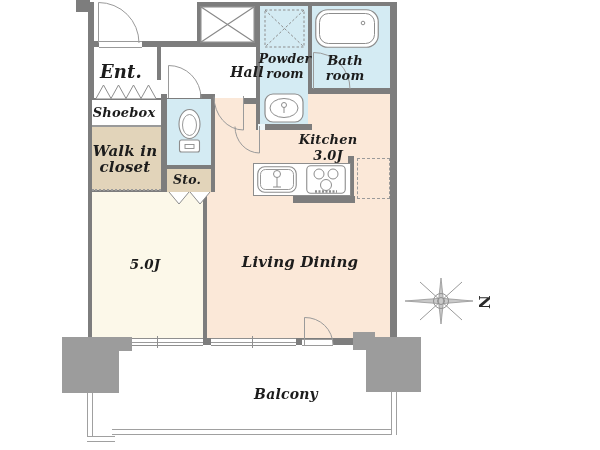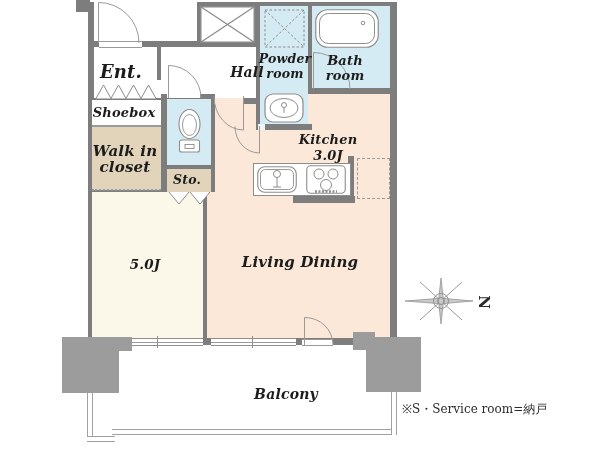--- a/index.html
+++ b/index.html
@@ -195,16 +195,15 @@
     <div>Kitchen</div>
     <div>3.0J</div>
   </div>
   <div class="label" style="left:145px;top:264px;font-size:13.5px;line-height:17px;">
     <div>5.0J</div>
   </div>
   <div class="label" style="left:300px;top:262px;font-size:15px;">Living Dining</div>
   <div class="label" style="left:242px;top:394px;font-size:14px;margin-left:44px;">Balcony</div>
 
   <div class="notes" style="left:402px;top:402px;">
-    <div>※S・Service room=納戸</div>
   </div>
 
 </div>
 
 </body></html>

